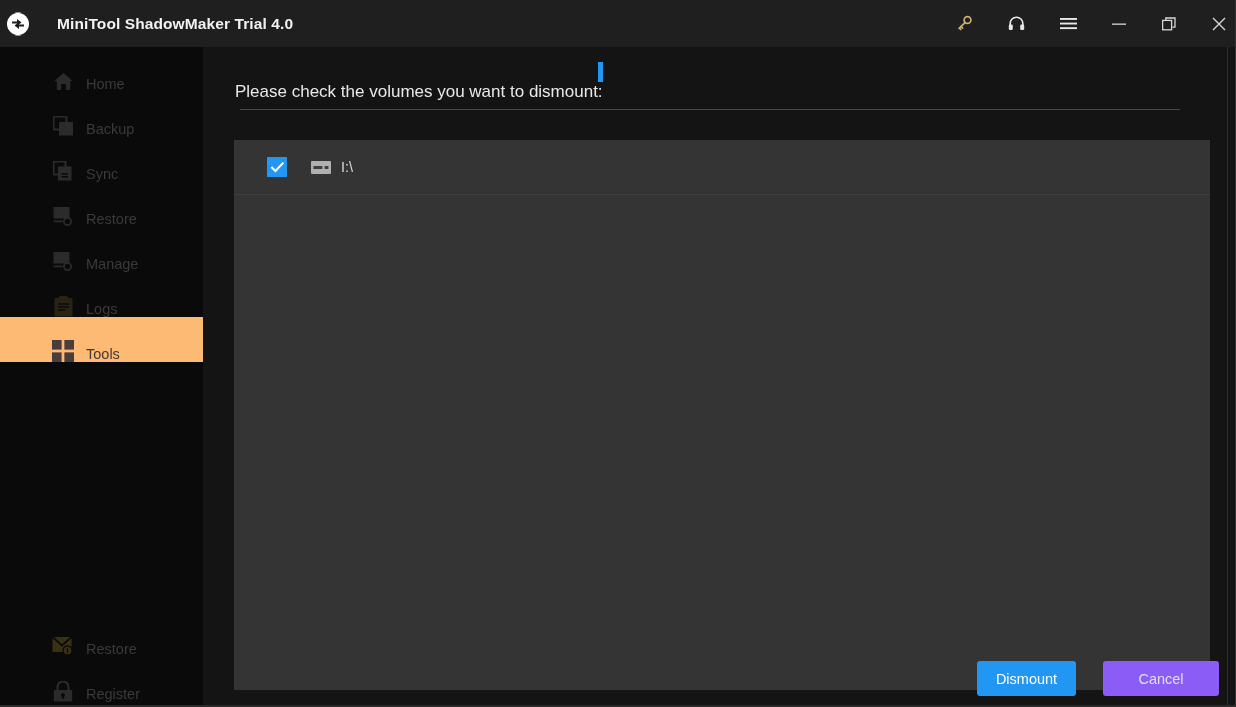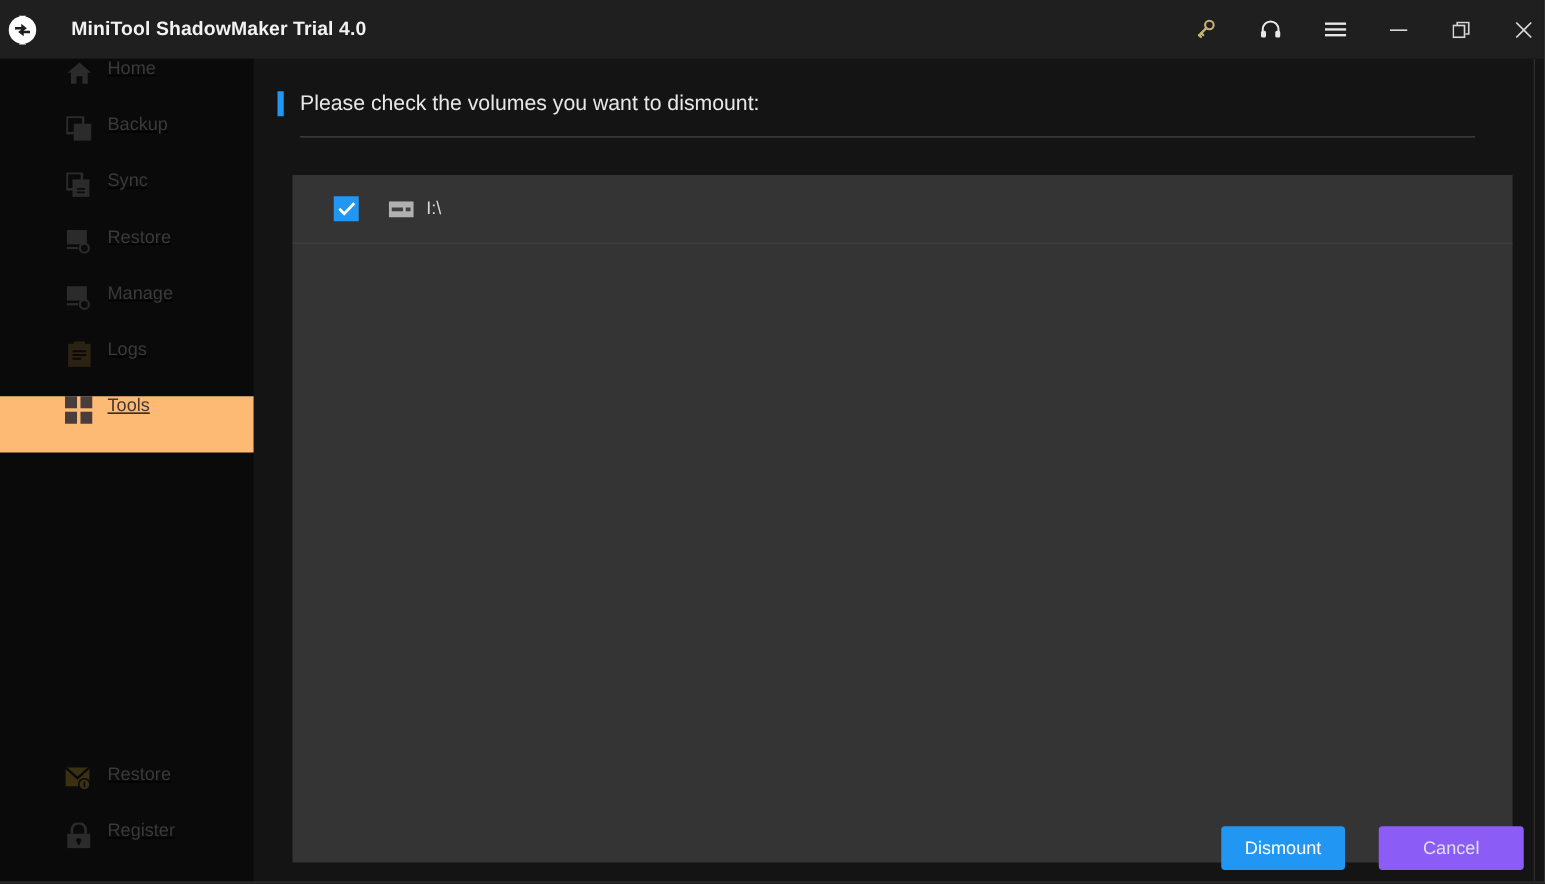--- a/index.html
+++ b/index.html
@@ -67,25 +67,24 @@
     left: 0; top: 47px;
     width: 203px;
     height: 660px;
     background: #0a0a0a;
   }
   .nav-top { position: absolute; left: 0; top: 0; width: 203px; }
   .nav-bottom { position: absolute; left: 0; bottom: 5px; width: 203px; }
   .nav-item {
     height: 45px;
     display: flex;
-    align-items: flex-start;
+    align-items: flex-end;
     padding-left: 52px;
     box-sizing: border-box;
     position: relative;
-    text-decoration: underline;
   }
   .nav-item .nav-icon {
     position: absolute;
     left: 52px;
     width: 22px;
     height: 22px;
     display: flex;
     align-items: center;
     justify-content: center;
   }
@@ -103,23 +102,24 @@
   
   .content {
     position: absolute;
     left: 203px; top: 47px;
     width: 1033px;
     height: 660px;
     background: #141414;
   }
   .heading-row {
     position: absolute;
-    left: 19px; top: 26px;
-    display: flex;
-    align-items: flex-start;
+    left: 19px; top: 15px;
+    display: flex;
+    align-items: flex-end;
+    flex-direction: column;
   }
   .heading-bar {
     width: 5px;
     height: 20px;
     background: #2196f3;
     flex: none;
   }
   .heading-text {
     margin-left: 13px;
     color: #e8e8e8;

